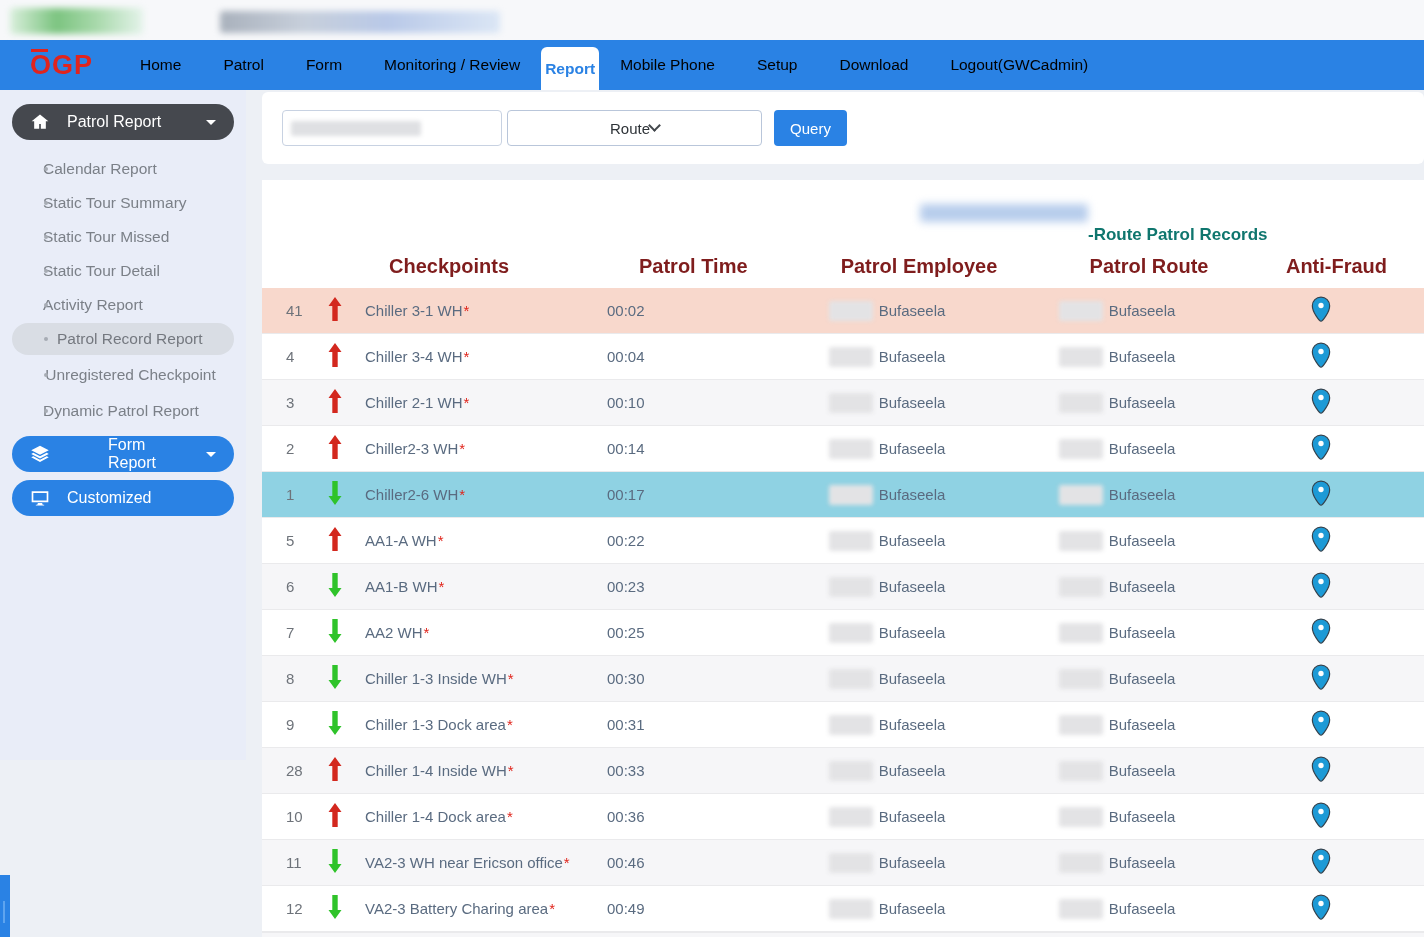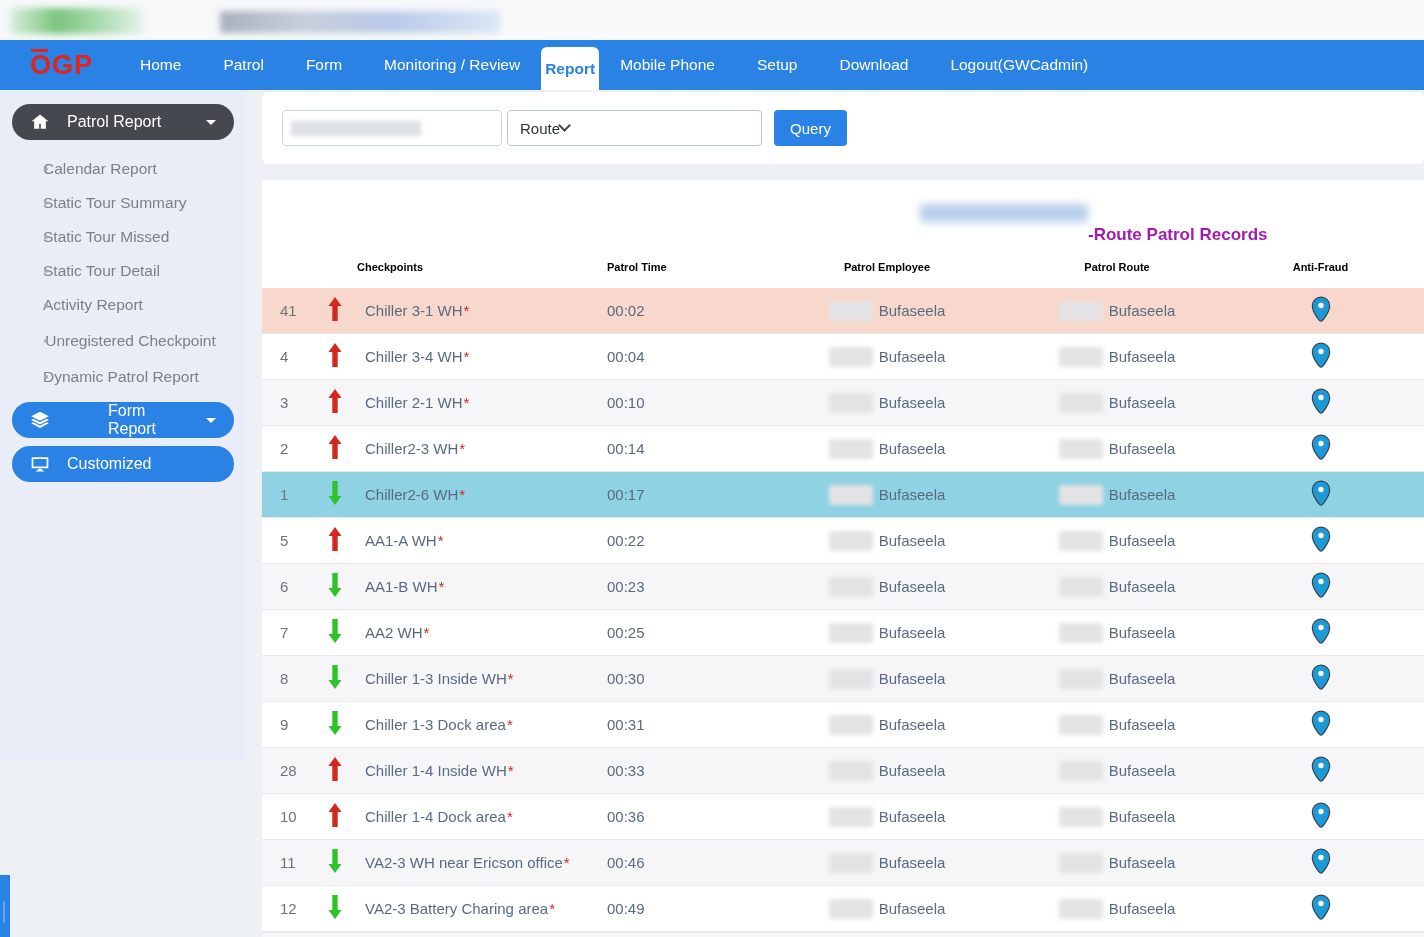--- a/index.html
+++ b/index.html
@@ -15,21 +15,21 @@
     background:linear-gradient(90deg,#a9b1bc,#c7cfdb 30%,#b9c9e8 60%,#dbe6f5);
     filter:blur(3px); border-radius:3px; }
 
   
   .navbar { height:50px; background:#2a82e4; display:flex; align-items:stretch; }
   .logo { display:flex; align-items:center; padding:0 26px 0 30px;
     color:#e0241e; font-weight:bold; font-size:27px; letter-spacing:1px; }
   .logo .o { position:relative; }
   .logo .o::before { content:""; position:absolute; top:-1px; left:1px; width:17px; height:3px; background:#e0241e; }
   .nav-items { display:flex; align-items:stretch; }
-  .nav-item { color:#ffffff; font-size:15.5px; display:flex; align-items:center;
+  .nav-item { color:#000000; font-size:15.5px; display:flex; align-items:center;
     padding:0 21px; cursor:default; }
   .nav-item.active { background:#fff; color:#2a82e4; font-weight:bold;
     border-radius:6px 6px 0 0; align-self:flex-end; height:43px; padding:0 4px; }
 
   
   .content { display:flex; height:670px; }
   .sidebar { width:246px; background:#e9edf8; padding-top:14px; flex:none; }
   .main { flex:1; padding:2px 0 0 16px; }
 
   
@@ -54,45 +54,45 @@
   .gap-form { margin-top:36px;gap:41px; }
 
   
   .query-card { background:#fff; border-radius:6px; height:72px; display:flex;
     align-items:center; padding:0 20px; }
   .search-input { width:220px; height:36px; border:1px solid #c8d2e2;
     border-radius:4px; margin-right:5px; position:relative; background:#fff; }
   .input-blur { position:absolute; left:8px; top:10px; width:130px; height:15px;
     background:#dfe0e3; filter:blur(2px); border-radius:2px; }
   .route-select { width:255px; height:36px; border:1px solid #b9c6da;
-    border-radius:4px; display:flex; align-items:center; justify-content:flex-start;
+    border-radius:4px; display:flex; align-items:center; justify-content:center;
     padding:0 12px; color:#2e3338; font-size:15px; background:#fff; }
   .chev { width:9px; height:9px; border-right:2px solid #42474c;
     border-bottom:2px solid #42474c; transform:rotate(45deg); margin-top:-5px; }
   .query-btn { width:73px; height:36px; background:#2a82e4; color:#fff; border:none;
     border-radius:4px; font-size:15px; margin-left:12px; cursor:pointer;
     font-family:"Liberation Sans",sans-serif; }
 
   
   .table-card { background:#fff; margin-top:16px; height:757px; overflow:hidden; }
   .title-row { height:65px; display:flex; align-items:center; }
   .title-blur { margin-left:658px; width:168px; height:18px; background:#b7cdec;
     filter:blur(4px); border-radius:2px; }
-  .table-title { font-weight:bold; font-size:17px; color:#a21caf;margin-top:44px; }
+  .table-title { font-weight:bold; font-size:17px; color:#0f766e;margin-top:44px; }
 
   .grid-row { display:grid; grid-template-columns:50px 45px 250px 150px 260px 200px 1fr;
     align-items:center; }
-  .thead { height:43px; font-weight:bold; color:#000000; font-size:11px; }
+  .thead { height:43px; font-weight:bold; color:#7f1d1d; font-size:20px;padding-left:32px; }
   .h-center { text-align:center; }
 
   .trow { height:46px; border-bottom:1px solid #eaeaec; font-size:15px; color:#5a6b80; }
   .trow.zebra { background:#f6f6f8; }
   .trow.hl-salmon { background:#f8d8cc; }
   .trow.hl-cyan { background:#8fd2e3; }
-  .c-num { padding-left:18px; color:#6e737a; }
+  .c-num { padding-left:24px; color:#6e737a; }
   .c-arrow { display:flex; justify-content:center; }
   .dir-up { color:#d3281e; }
   .dir-down { color:#2fc32a; }
   .dir-down svg { transform:scaleY(-1); }
   .c-checkpoint { padding-left:8px; white-space:nowrap; }
   .ast { color:#e0241b; margin-left:1px; }
   .c-cell-center { display:flex; align-items:center; justify-content:center; gap:6px; }
   .name-blur { width:44px; height:20px; background:#e3e3e5; filter:blur(2px);
     border-radius:2px; flex:none; }
   .bottom-sliver { height:5px; background:#f6f6f8; border-top:1px solid #eaeaec; }
@@ -154,20 +154,24 @@
           <span>Static Tour Missed</span>
         </div>
       <div class="side-item">
           <span class="dot"></span>
           <span>Static Tour Detail</span>
         </div>
       <div class="side-item">
           <span class="dot"></span>
           <span>Activity Report</span>
         </div>
+      <div class="side-item active">
+          <span class="dot"></span>
+          <span>Patrol Record Report</span>
+        </div>
       <div class="side-item two-line">
           <span class="dot"></span>
           <span>Unregistered Checkpoint</span>
         </div>
       <div class="side-item">
           <span class="dot"></span>
           <span>Dynamic Patrol Report</span>
         </div>
     </div>
     <div class="pill blue gap-form">

